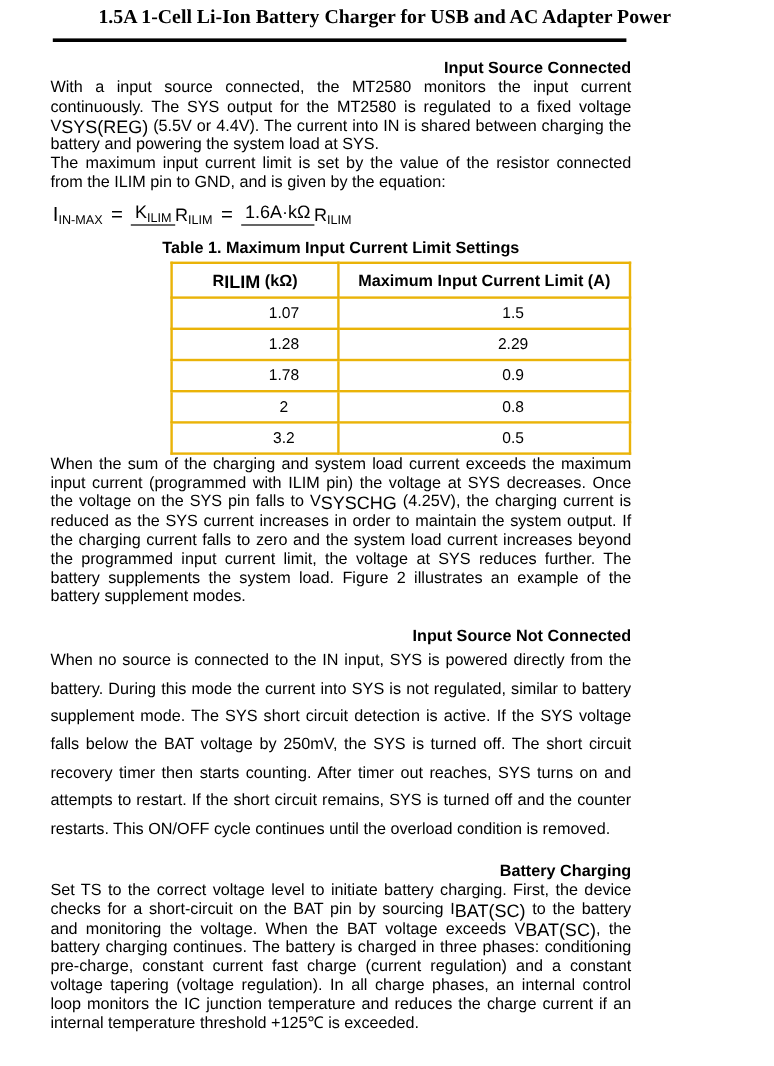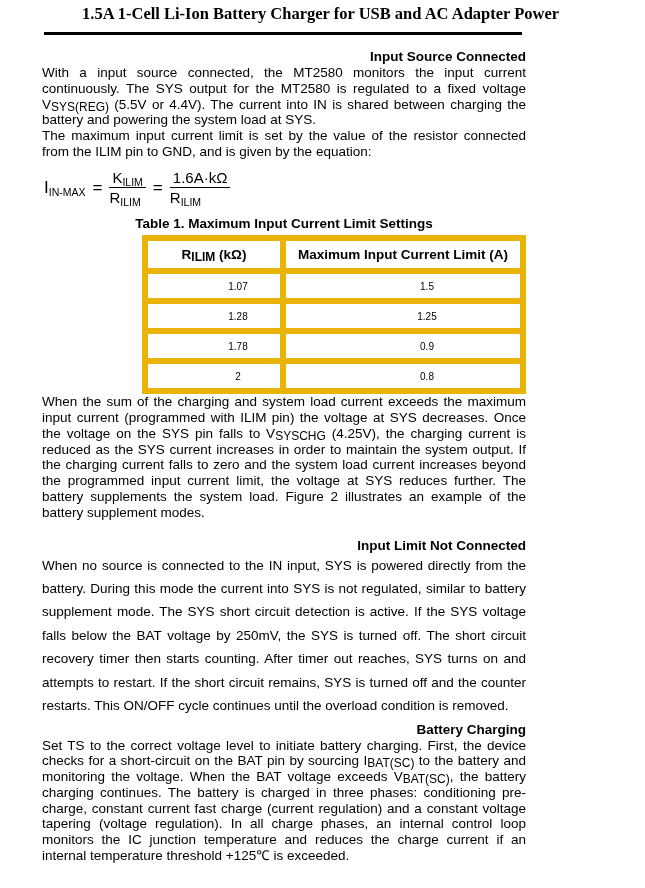--- a/index.html
+++ b/index.html
@@ -46,41 +46,41 @@
     line-height: 15.8px;
   }
   p.body.wide {
     line-height: 23.4px;
   }
   .mt17 { margin-top: 17px; }
   .mt26 { margin-top: 26px; }
   .mt6  { margin-top: 6px; }
   .mt2  { margin-top: 2px; }
   sub {
-    font-size: 12px;
+    font-size: 15px;
     line-height: 0;
     vertical-align: -2px;
   }
   
   .equation {
     display: flex;
     align-items: center;
     gap: 7px;
     font-family: Liberation Sans, sans-serif;
     font-size: 17px;
     margin: 9px 0 8px 2px;
   }
   .equation sub {
     font-size: 10.5px;
     vertical-align: -3px;
   }
   .frac {
     display: inline-flex;
-    flex-direction: column;
-    align-items: flex-start;
+    flex-direction: row;
+    align-items: flex-end;
     font-size: 15px;
     line-height: 1.15;
   }
   .frac .num {
     border-bottom: 1px solid #000;
     padding: 0 3px 1px 3px;
   }
   .frac .den { padding-top: 1px; }
   
   .table-caption {
@@ -88,34 +88,34 @@
     font-weight: bold;
     margin-top: 10px;
   }
   table.data-table {
     border-collapse: collapse;
     margin: 4px 0 0 100px;
     table-layout: fixed;
   }
   table.data-table th,
   table.data-table td {
-    border: 6px solid #eab308;
+    border: 2px solid #eab308;
     text-align: center;
     vertical-align: middle;
     padding: 0;
   }
   table.data-table {
     border: 1.5px solid #000000;
   }
   table.data-table th {
     font-size: 13.5px;
     height: 27px;
   }
   table.data-table td {
-    font-size: 10px;
+    font-size: 13px;
     height: 24px;
     padding-left: 48px;
   }
   .col-rilim { width: 140px; }
   .col-limit { width: 245px; }
 </style>
 </head>
 <body>
 
 <div class="page">
@@ -158,36 +158,40 @@
         <th>Maximum Input Current Limit (A)</th>
       </tr>
     </thead>
     <tbody>
       <tr>
         <td>1.07</td>
         <td>1.5</td>
       </tr>
       <tr>
         <td>1.28</td>
-        <td>1.25</td>
+        <td>2.29</td>
       </tr>
       <tr>
         <td>1.78</td>
         <td>0.9</td>
       </tr>
       <tr>
         <td>2</td>
         <td>0.8</td>
       </tr>
+      <tr>
+        <td>3.2</td>
+        <td>0.5</td>
+      </tr>
     </tbody>
   </table>
 
   <p class="body mt26"><span>When the sum of the charging and system load current exceeds the maximum input current (programmed with ILIM pin) the voltage at SYS decreases. Once the voltage on the SYS pin falls to V</span><sub>SYSCHG</sub><span> (4.25V), the charging current is reduced as the SYS current increases in order to maintain the system output. If the charging current falls to zero and the system load current increases beyond the programmed input current limit, the voltage at SYS reduces further. The battery supplements the system load. Figure 2 illustrates an example of the battery supplement modes.</span></p>
 
-  <div class="sec-heading" style="margin-top:17px;">Input Limit Not Connected</div>
+  <div class="sec-heading" style="margin-top:17px;">Input Source Not Connected</div>
 
   <p class="body wide mt6">When no source is connected to the IN input, SYS is powered directly from the battery. During this mode the current into SYS is not regulated, similar to battery supplement mode. The SYS short circuit detection is active. If the SYS voltage falls below the BAT voltage by 250mV, the SYS is turned off. The short circuit recovery timer then starts counting. After timer out reaches, SYS turns on and attempts to restart. If the short circuit remains, SYS is turned off and the counter restarts. This ON/OFF cycle continues until the overload condition is removed.</p>
 
-  <div class="sec-heading" style="margin-top:4px;padding-left:36px;">Battery Charging</div>
+  <div class="sec-heading" style="margin-top:16px;padding-left:36px;">Battery Charging</div>
 
   <p class="body mt2"><span>Set TS to the correct voltage level to initiate battery charging. First, the device checks for a short-circuit on the BAT pin by sourcing I</span><sub>BAT(SC)</sub><span> to the battery and monitoring the voltage. When the BAT voltage exceeds V</span><sub>BAT(SC)</sub><span>, the battery charging continues. The battery is charged in three phases: conditioning pre-charge, constant current fast charge (current regulation) and a constant voltage tapering (voltage regulation). In all charge phases, an internal control loop monitors the IC junction temperature and reduces the charge current if an internal temperature threshold +125℃ is exceeded.</span></p>
 
 </div>
 
 </body></html>

